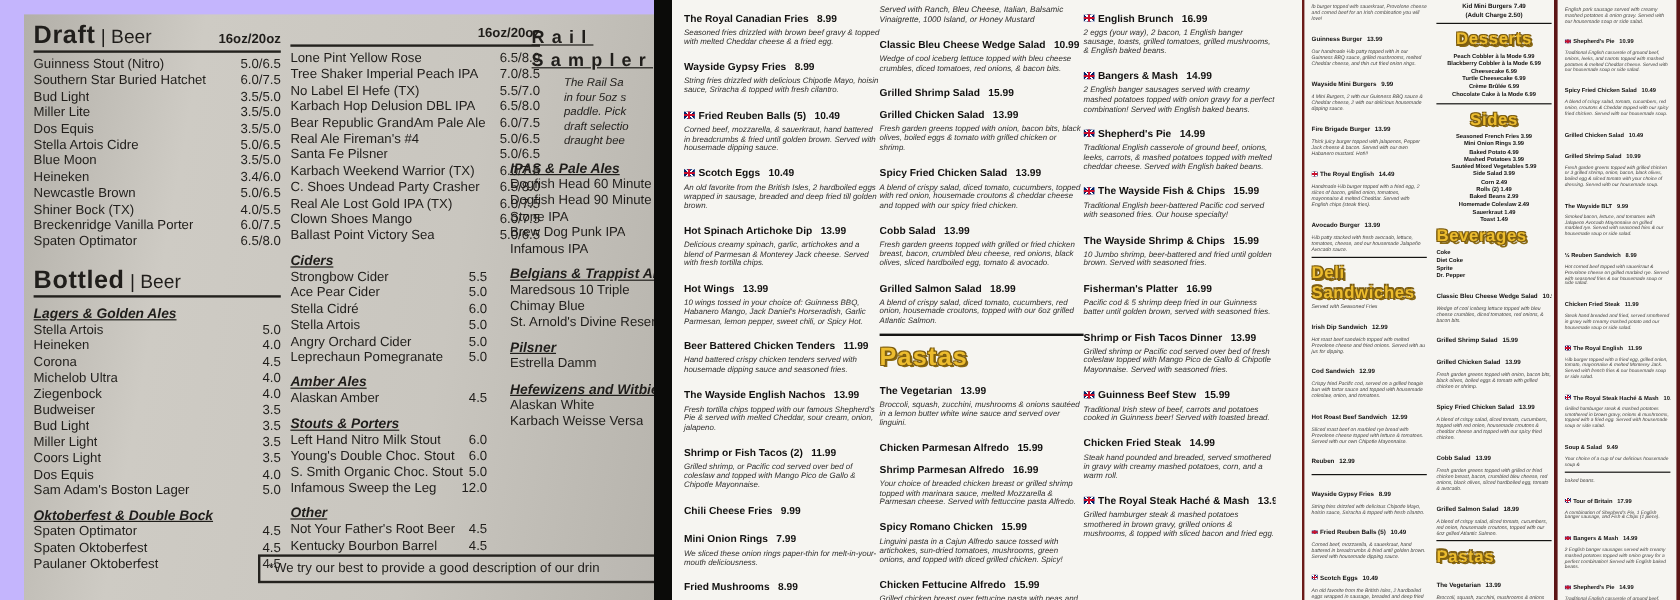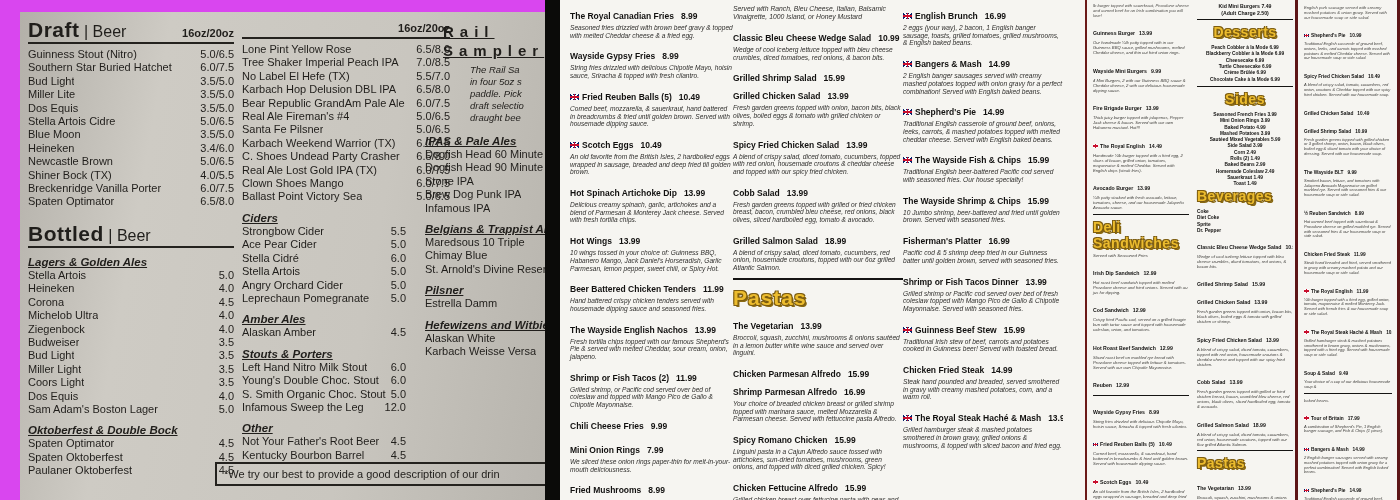--- a/index.html
+++ b/index.html
@@ -1,21 +1,21 @@
 <!DOCTYPE html>
 <html><head>
 <meta charset="utf-8">
 <style>
   html,body{margin:0;padding:0;background:#0b0b09;width:1400px;height:500px;overflow:hidden;
     font-family:"Liberation Sans", sans-serif;}
   .canvas{position:relative;width:1400px;height:500px;background:#0b0b09;}
   .page{position:absolute;top:0;height:500px;overflow:hidden;box-sizing:border-box;}
 
   
-  .pageA{left:0;width:545px;background:#d946ef;}
+  .pageA{left:0;width:545px;background:#c4b5fd;}
   .paperA{position:absolute;left:20px;top:12px;width:525px;height:488px;overflow:hidden;
     background:linear-gradient(100deg,#b3b0a9,#cecbc4 25%,#c9c6bf 65%,#b7b4ad);color:#201e1b;}
   .colA{position:absolute;left:8px;top:6px;width:206px;}
   .colB{position:absolute;left:222px;top:6px;width:208px;}
   .colC{position:absolute;left:405px;top:10px;width:120px;}
   .bigheadrow{display:flex;justify-content:space-between;align-items:baseline;
     border-bottom:2px solid #24221e;margin-bottom:4px;}
   .bh-bold{font-size:21px;font-weight:bold;letter-spacing:.5px;}
   .bh-rest{font-size:16px;}
   .sizelabel{font-size:11px;font-weight:bold;}

